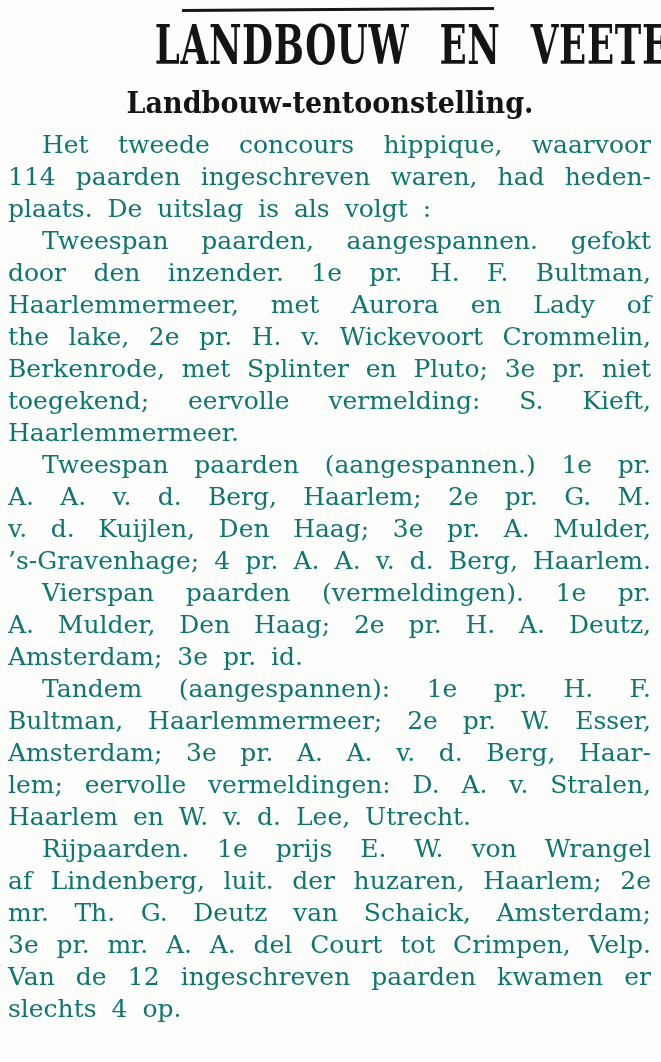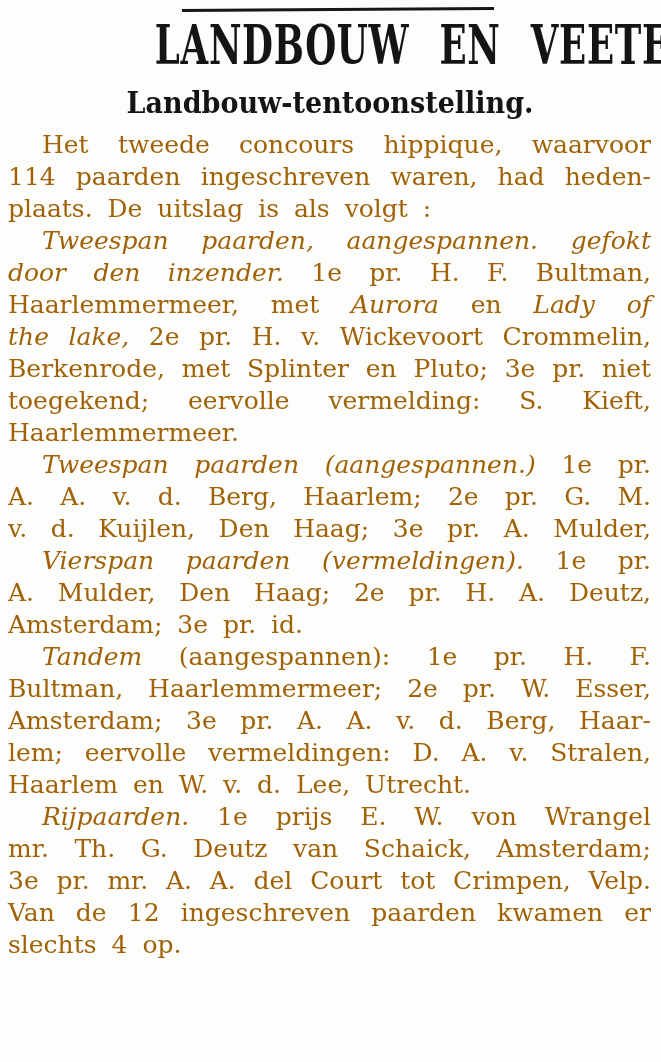--- a/index.html
+++ b/index.html
@@ -55,32 +55,32 @@
     line-height: 36px;
     transform: scaleX(0.90);
     transform-origin: 50% 50%;
   }
   .article-body {
     margin-top: 8px;
     padding: 0 10px 0 8px;
     font-size: 25px;
     line-height: 32px;
     word-spacing: 0.28em;
-    color: #a16207;
+    color: #0f766e;
   }
   .line {
     display: block;
     min-height: 32px;
   }
   .line.indent { padding-left: 34px; }
   .line.just {
     text-align: justify;
     text-align-last: justify;
   }
-  .it { font-style: italic; }
+  .it { }
 </style>
 </head>
 <body>
 
 <div class="clip">
 
   <div class="headline-rule"></div>
 
   <div class="title-wrap">
     <span class="title-inner">LANDBOUW EN VEETEELT.</span>
@@ -97,28 +97,30 @@
       <div class="line indent just"><span class="it">Tweespan paarden, aangespannen. gefokt</span></div>
       <div class="line just"><span class="it">door den inzender. </span><span>1e pr. H. F. Bultman,</span></div>
       <div class="line just"><span>Haarlemmermeer, met </span><span class="it">Aurora </span><span>en </span><span class="it">Lady of</span></div>
       <div class="line just"><span class="it">the lake, </span><span>2e pr. H. v. Wickevoort Crommelin,</span></div>
       <div class="line just"><span>Berkenrode, met Splinter en Pluto; 3e pr. niet</span></div>
       <div class="line just"><span>toegekend; eervolle vermelding: S. Kieft,</span></div>
       <div class="line"><span>Haarlemmermeer.</span></div>
       <div class="line indent just"><span class="it">Tweespan paarden (aangespannen.) </span><span>1e pr.</span></div>
       <div class="line just"><span>A. A. v. d. Berg, Haarlem; 2e pr. G. M.</span></div>
       <div class="line just"><span>v. d. Kuijlen, Den Haag; 3e pr. A. Mulder,</span></div>
+      <div class="line just"><span>’s-Gravenhage; 4 pr. A. A. v. d. Berg, Haarlem.</span></div>
       <div class="line indent just"><span class="it">Vierspan paarden (vermeldingen). </span><span>1e pr.</span></div>
       <div class="line just"><span>A. Mulder, Den Haag; 2e pr. H. A. Deutz,</span></div>
       <div class="line"><span>Amsterdam; 3e pr. id.</span></div>
       <div class="line indent just"><span class="it">Tandem </span><span>(aangespannen): 1e pr. H. F.</span></div>
       <div class="line just"><span>Bultman, Haarlemmermeer; 2e pr. W. Esser,</span></div>
       <div class="line just"><span>Amsterdam; 3e pr. A. A. v. d. Berg, Haar-</span></div>
       <div class="line just"><span>lem; eervolle vermeldingen: D. A. v. Stralen,</span></div>
       <div class="line"><span>Haarlem en W. v. d. Lee, Utrecht.</span></div>
       <div class="line indent just"><span class="it">Rijpaarden. </span><span>1e prijs E. W. von Wrangel</span></div>
+      <div class="line just"><span>af Lindenberg, luit. der huzaren, Haarlem; 2e</span></div>
       <div class="line just"><span>mr. Th. G. Deutz van Schaick, Amsterdam;</span></div>
       <div class="line just"><span>3e pr. mr. A. A. del Court tot Crimpen, Velp.</span></div>
       <div class="line just"><span>Van de 12 ingeschreven paarden kwamen er</span></div>
       <div class="line"><span>slechts 4 op.</span></div>
     </div>
 
 </div>
 
 </body></html>

